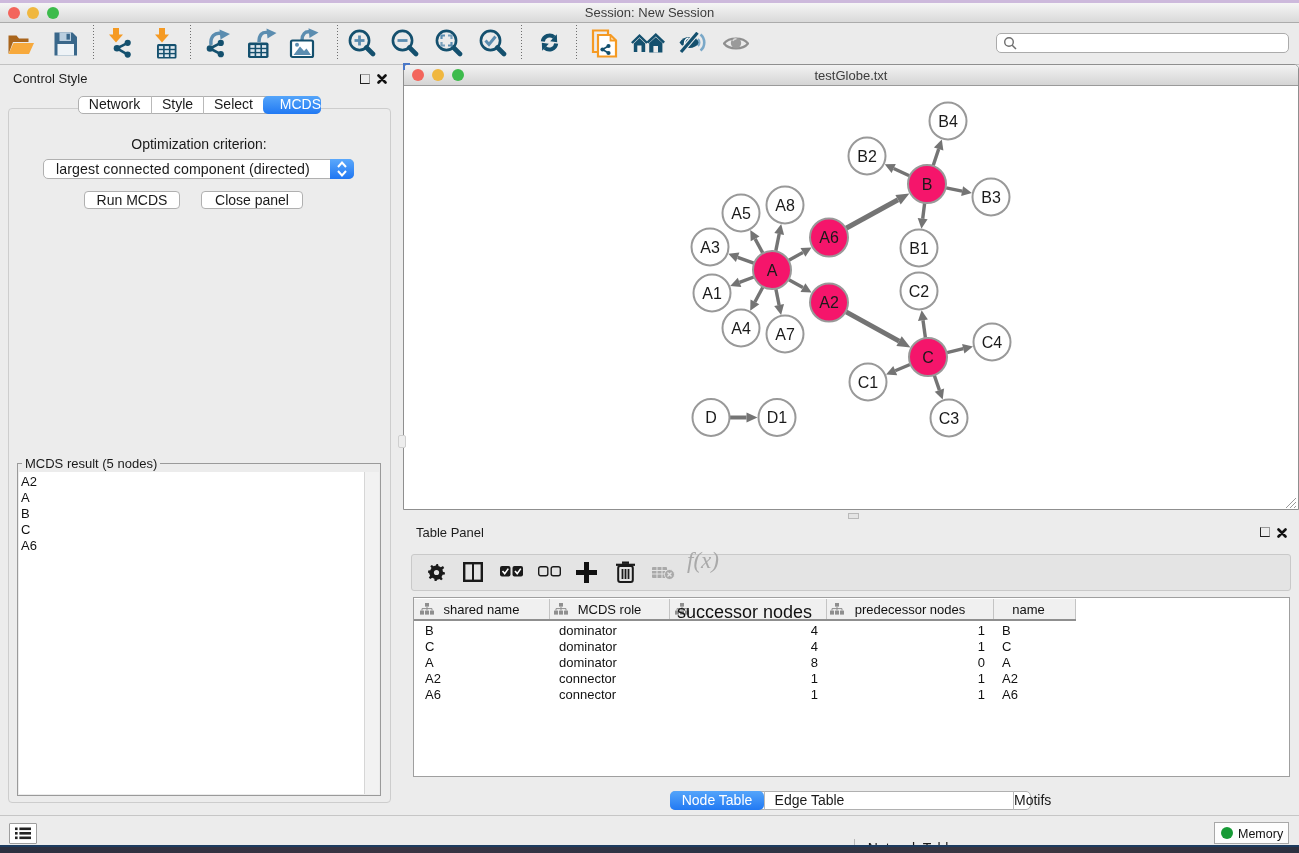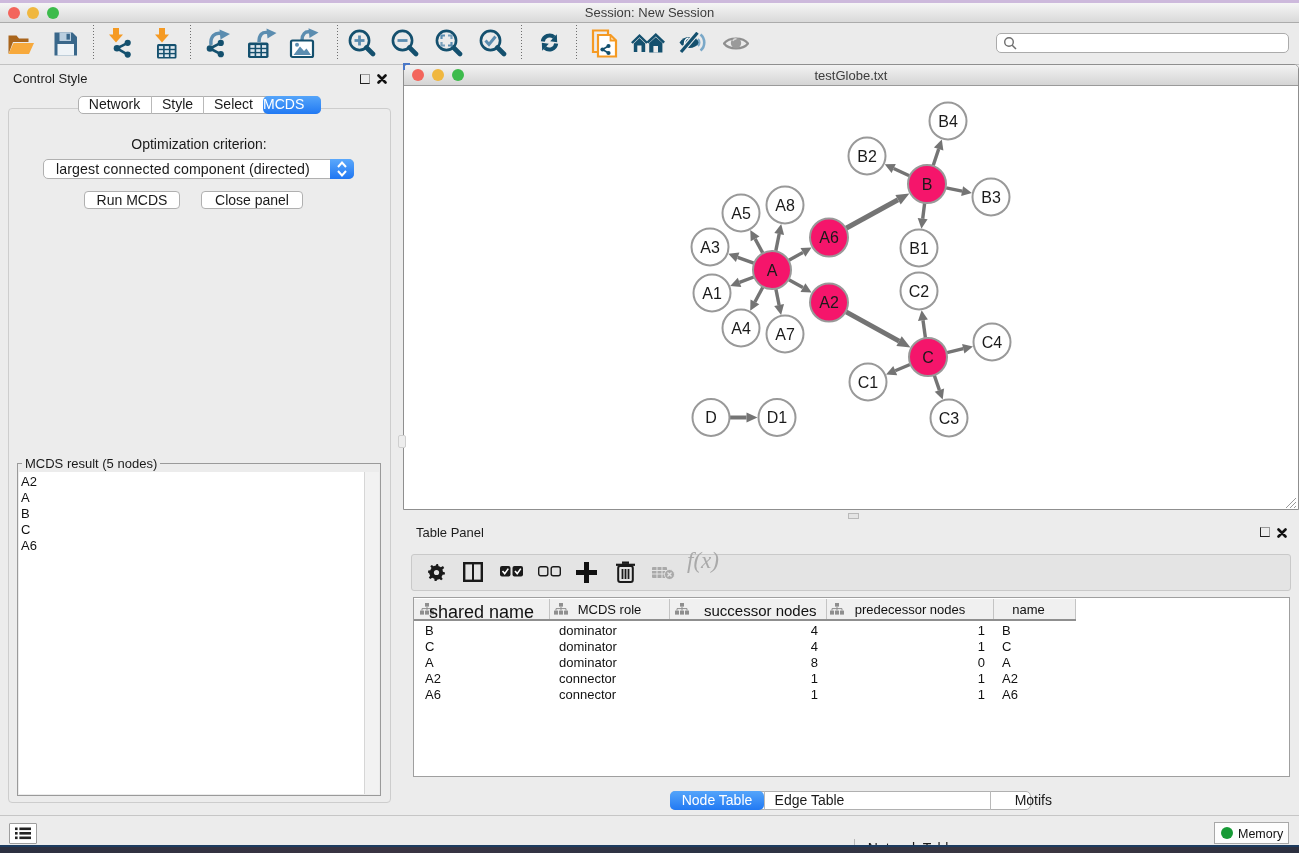--- a/index.html
+++ b/index.html
@@ -167,21 +167,21 @@
 <div class="abs" style="left:360px;top:74px;width:10px;height:10px;border:1.5px solid #222;box-sizing:border-box;border-right-color:#9a9a9a;border-top-color:#9a9a9a"></div>
 <svg class="abs" style="left:377px;top:74px" width="10" height="10" viewBox="0 0 10 10">
     <path d="M1.5 1.5 L8.5 8.5 M8.5 1.5 L1.5 8.5" stroke="#111" stroke-width="2.6" stroke-linecap="round"></path>
   </svg>
 
 <div class="abs" style="left:8px;top:108px;width:383px;height:695px;background:#ececec;border:1px solid #cdcdcd;border-radius:4px;box-sizing:border-box"></div>
 <div style="position:absolute;left:78px;top:96px;width:243px;height:18px;background:#fff;border:1px solid #b0b0b0;border-radius:5px;box-sizing:border-box"></div>
 <div style="position:absolute;left:78px;top:96px;width:73px;height:18px;line-height:17px;text-align:center;font-size:14px;box-sizing:border-box;color:#1a1a1a;">Network</div>
 <div style="position:absolute;left:151px;top:96px;width:52px;height:18px;line-height:17px;text-align:center;font-size:14px;box-sizing:border-box;color:#1a1a1a;border-left:1px solid #b9b9b9;">Style</div>
 <div style="position:absolute;left:203px;top:96px;width:60px;height:18px;line-height:17px;text-align:center;font-size:14px;box-sizing:border-box;color:#1a1a1a;border-left:1px solid #b9b9b9;">Select</div>
-<div style="position:absolute;left:263px;top:96px;width:58px;height:18px;line-height:17px;text-align:left;font-size:14px;box-sizing:border-box;background:linear-gradient(#55a5fa,#2179f3);color:#fff;border-radius:5px;">MCDS</div>
+<div style="position:absolute;left:263px;top:96px;width:58px;height:18px;line-height:17px;text-align:right;font-size:14px;box-sizing:border-box;background:linear-gradient(#55a5fa,#2179f3);color:#fff;border-radius:5px;">MCDS</div>
 <div class="abs" style="left:0px;top:136px;width:398px;text-align:center;font-size:14px;color:#1a1a1a">Optimization criterion:</div>
 
 <div class="abs" style="left:43px;top:159px;width:311px;height:20px;background:#fff;border:1px solid #b0b0b0;border-radius:5px;box-sizing:border-box"></div>
 <div class="abs" style="left:330px;top:159px;width:24px;height:20px;background:linear-gradient(#5ba8fb,#1f76f2);border-radius:0 5px 5px 0"></div>
 <svg class="abs" style="left:335px;top:161px" width="14" height="16" viewBox="0 0 14 16">
     <path d="M3 6 L7 1.5 L11 6" fill="none" stroke="#fff" stroke-width="2"></path>
     <path d="M3 10 L7 14.5 L11 10" fill="none" stroke="#fff" stroke-width="2"></path>
   </svg>
 <div class="abs" style="left:56px;top:161px;font-size:14.2px;letter-spacing:0.1px;color:#1a1a1a">largest connected component (directed)</div>
 
@@ -374,36 +374,36 @@
     <rect x="10" y="7.6" width="4" height="4" fill="#8f8f8f"></rect>
 <path d="M7 3.6 L7 5.6 M2 7.6 L2 5.6 L12 5.6 L12 7.6 M7 5.6 L7 7.6" stroke="#8f8f8f" stroke-width="1" fill="none"></path>
   </svg>
 <svg style="position:absolute;left:830px;top:603px" width="14.0" height="12.0" viewBox="0 0 14 12">
 <rect x="5" y="0" width="4" height="3.6" fill="#8f8f8f"></rect>
 <rect x="0" y="7.6" width="4" height="4" fill="#8f8f8f"></rect>
     <rect x="5" y="7.6" width="4" height="4" fill="#8f8f8f"></rect>
     <rect x="10" y="7.6" width="4" height="4" fill="#8f8f8f"></rect>
 <path d="M7 3.6 L7 5.6 M2 7.6 L2 5.6 L12 5.6 L12 7.6 M7 5.6 L7 7.6" stroke="#8f8f8f" stroke-width="1" fill="none"></path>
   </svg>
-<div class="abs" style="left:414px;top:602px;width:135px;text-align:center;font-size:18px;color:#111">shared name</div>
+<div class="abs" style="left:414px;top:602px;width:135px;text-align:center;font-size:13px;color:#111">shared name</div>
 <div class="abs" style="left:550px;top:602px;width:119px;text-align:center;font-size:13px;color:#111">MCDS role</div>
-<div class="abs" style="left:704px;top:602px;width:156px;text-align:left;font-size:15px;color:#111">successor nodes</div>
+<div class="abs" style="left:656px;top:602px;width:156px;text-align:right;font-size:18px;color:#111">successor nodes</div>
 <div class="abs" style="left:827px;top:602px;width:166px;text-align:center;font-size:13px;color:#111">predecessor nodes</div>
 <div class="abs" style="left:994px;top:602px;width:69px;text-align:center;font-size:13px;color:#111">name</div>
 <div class="abs" style="left:425px;top:623px;font-size:13px;color:#111;line-height:16px">B<br>C<br>A<br>A2<br>A6</div>
 <div class="abs" style="left:559px;top:623px;font-size:13px;color:#111;line-height:16px">dominator<br>dominator<br>dominator<br>connector<br>connector</div>
 <div class="abs" style="left:700px;top:623px;width:118px;text-align:right;font-size:13px;color:#111;line-height:16px">4<br>4<br>8<br>1<br>1</div>
 <div class="abs" style="left:880px;top:623px;width:105px;text-align:right;font-size:13px;color:#111;line-height:16px">1<br>1<br>0<br>1<br>1</div>
 <div class="abs" style="left:1002px;top:623px;font-size:13px;color:#111;line-height:16px">B<br>C<br>A<br>A2<br>A6</div>
 
 <div style="position:absolute;left:670px;top:791px;width:361px;height:19px;background:#fff;border:1px solid #b0b0b0;border-radius:5px;box-sizing:border-box"></div>
 <div style="position:absolute;left:670px;top:791px;width:94px;height:19px;line-height:18px;text-align:center;font-size:14px;box-sizing:border-box;background:linear-gradient(#55a5fa,#2179f3);color:#fff;border-radius:5px;">Node Table</div>
 <div style="position:absolute;left:764px;top:791px;width:90px;height:19px;line-height:18px;text-align:center;font-size:14px;box-sizing:border-box;color:#1a1a1a;border-left:1px solid #b9b9b9;">Edge Table</div>
 <div style="position:absolute;left:854px;top:791px;width:115px;height:19px;line-height:18px;text-align:center;font-size:14px;box-sizing:border-box;color:#1a1a1a;border-left:1px solid #b9b9b9;margin-top:48px;">Network Table</div>
-<div style="position:absolute;left:990px;top:791px;width:62px;height:19px;line-height:18px;text-align:right;font-size:14px;box-sizing:border-box;color:#1a1a1a;border-left:1px solid #b9b9b9;">Motifs</div>
+<div style="position:absolute;left:1013px;top:791px;width:62px;height:19px;line-height:18px;text-align:left;font-size:14px;box-sizing:border-box;color:#1a1a1a;border-left:1px solid #b9b9b9;">Motifs</div>
 
 <div class="abs" style="left:0;top:815px;width:1299px;height:1px;background:#c6c6c6"></div>
 <div class="abs" style="left:9px;top:823px;width:28px;height:21px;background:#fff;border:1px solid #9e9e9e;border-radius:1px;box-sizing:border-box"></div>
 <svg class="abs" style="left:15px;top:827px" width="16" height="13" viewBox="0 0 16 13">
     <g fill="#222">
       <rect x="0" y="0.5" width="2.6" height="2.6"></rect>
       <rect x="0" y="5" width="2.6" height="2.6"></rect>
       <rect x="0" y="9.5" width="2.6" height="2.6"></rect>
       <rect x="4.4" y="0.5" width="11.6" height="2.6"></rect>
       <rect x="4.4" y="5" width="11.6" height="2.6"></rect>

